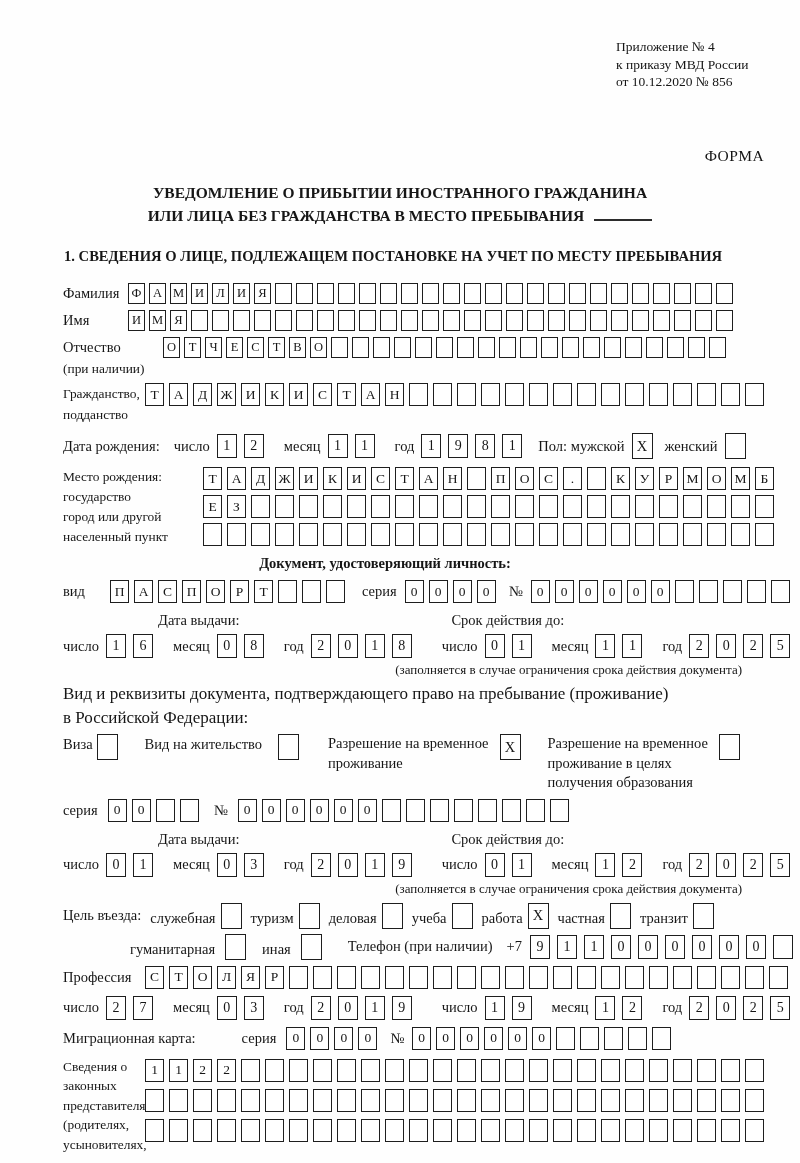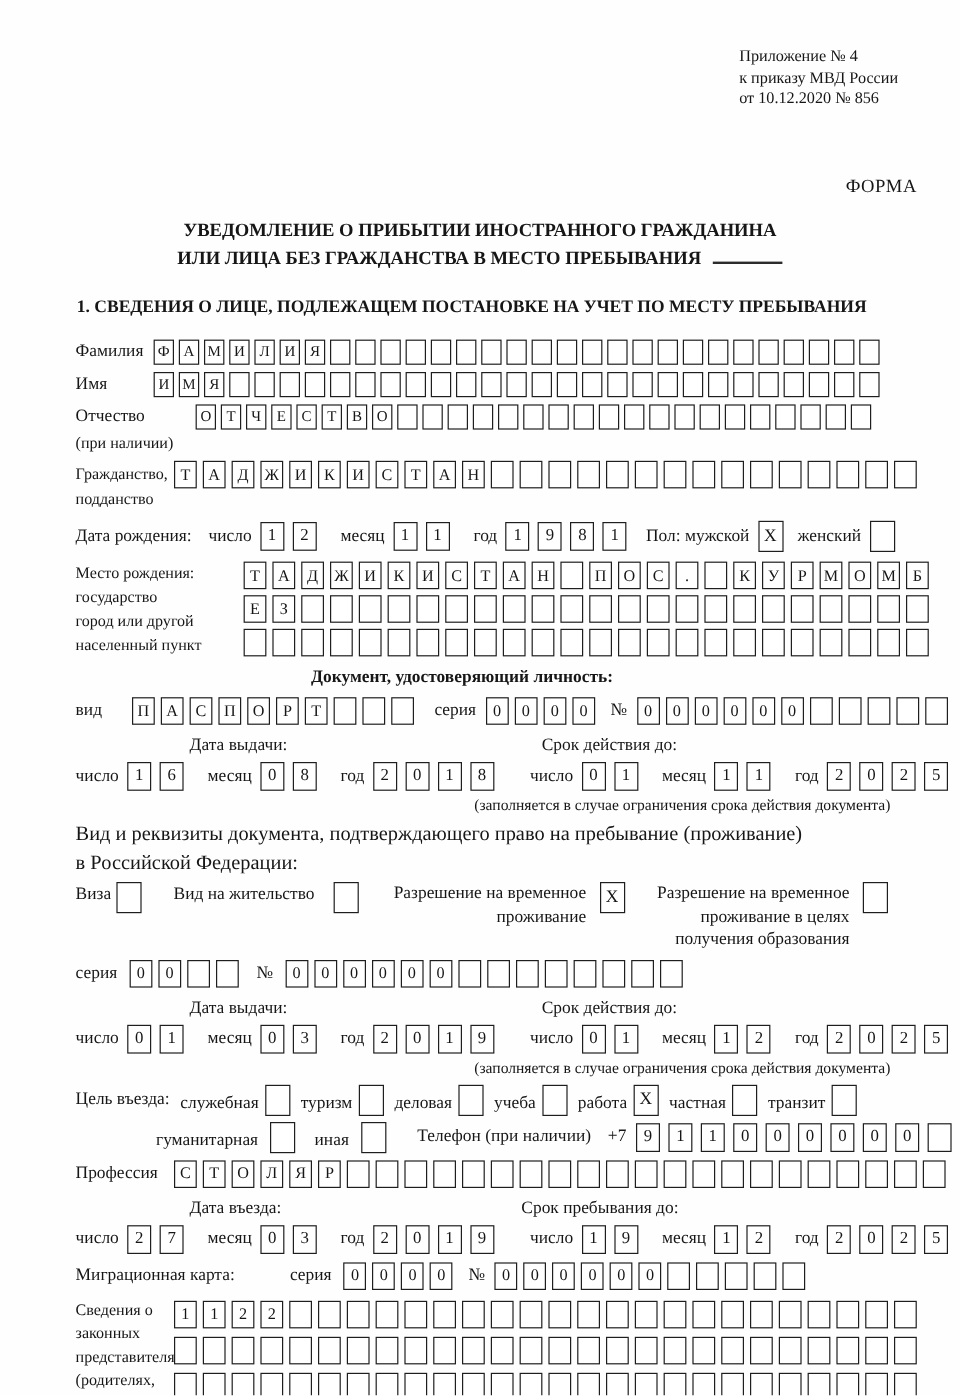--- a/index.html
+++ b/index.html
@@ -39,21 +39,21 @@
   .gap-right{margin-left:14px}
   .dlblrow{margin-bottom:3px;font-size:14.5px}
   .dlblrow .i1{margin-left:95px}
   .dlblrow .i2{margin-left:212px}
   .noteR{text-align:right;margin:0 58px 6px 0;font-size:13px;line-height:16px}
   .intro{margin:0 0 5px 63px;font-size:17px;line-height:19px}
   
   .permits{margin-bottom:6px}
   .pgrp{display:flex;align-items:flex-start;margin-right:15px}
   .pgrp .plbl{margin-right:11px}
-  .pgrp .plbl.center{text-align:right;line-height:19.5px}
+  .pgrp .plbl.center{text-align:left;line-height:19.5px}
   
   .opt{display:inline-flex;align-items:flex-end;margin-left:9px}
   .opt .olbl{margin-right:5px}
   .phone-lbl{margin:0 14px 0 26px}
   .plus7{margin-right:8px}
   
   .rep{display:flex;margin-left:63px}
   .rep .lblblock{width:82px;line-height:19.5px}
 </style>
 </head>
@@ -644,24 +644,20 @@
         <span class="cell"></span>
         <span class="cell"></span>
         <span class="cell"></span>
         <span class="cell"></span>
         <span class="cell"></span>
         <span class="cell"></span>
         <span class="cell"></span>
       </span>
   </div>
 
-  <div class="row dlblrow">
-    <span class="i1">Дата въезда:</span>
-    <span class="i2" style="margin-left:200px">Срок пребывания до:</span>
-  </div>
 
   <div class="row" style="align-items:center;margin-bottom:7px">
     <span class="dgrp">
       <span class="dlbl">число</span>
       <span class="cells dt">
           <span class="cell">2</span>
           <span class="cell">7</span>
         </span>
       <span class="dlbl mid">месяц</span>
       <span class="cells dt">

